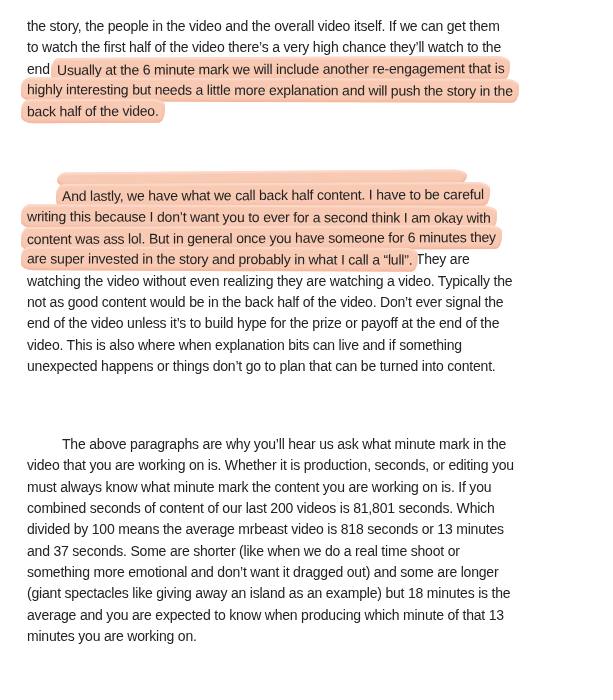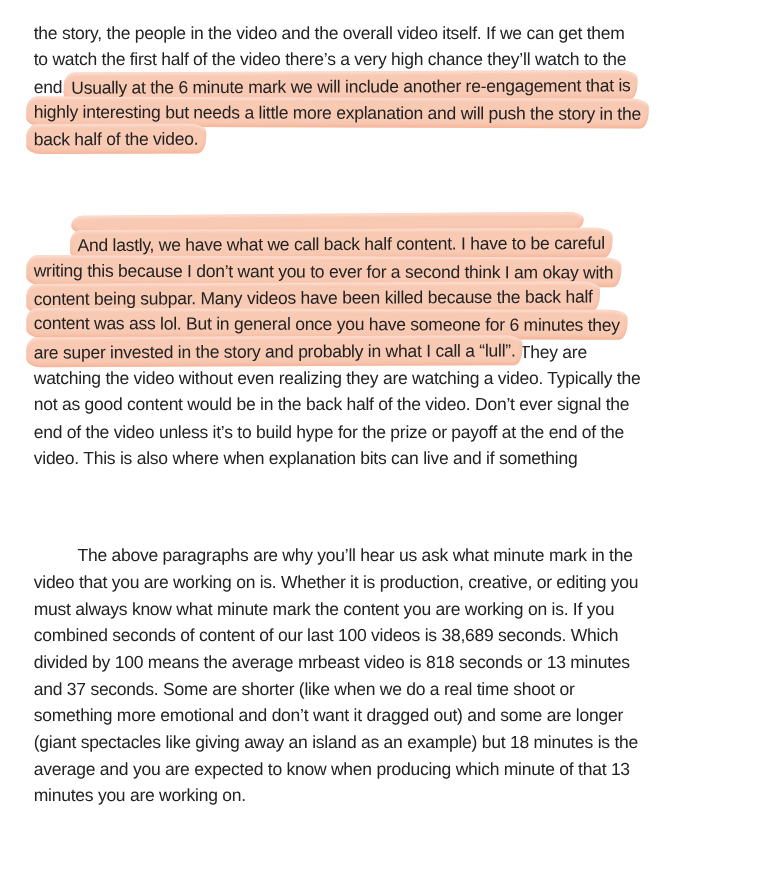--- a/index.html
+++ b/index.html
@@ -61,33 +61,33 @@
       <div class="para">
         <div class="line"><span class="seg">the story, the people in the video and the overall video itself. If we can get them</span></div>
         <div class="line"><span class="seg">to watch the first half of the video there’s a very high chance they’ll watch to the</span></div>
         <div class="line"><span class="seg">end. </span><span class="seg hl">Usually at the 6 minute mark we will include another re-engagement that is</span></div>
         <div class="line"><span class="seg hl">highly interesting but needs a little more explanation and will push the story in the</span></div>
         <div class="line"><span class="seg hl">back half of the video.</span></div>
       </div>
       <div class="para">
         <div class="line indent"><span class="seg hl">And lastly, we have what we call back half content. I have to be careful</span></div>
         <div class="line"><span class="seg hl">writing this because I don’t want you to ever for a second think I am okay with</span></div>
-        <div class="line"><span class="seg hl">content being subpar. Many videos have been killed because the back half</span></div>
         <div class="line"><span class="seg hl">content was ass lol. But in general once you have someone for 6 minutes they</span></div>
         <div class="line"><span class="seg hl">are super invested in the story and probably in what I call a “lull”.</span><span class="seg"> They are</span></div>
         <div class="line"><span class="seg">watching the video without even realizing they are watching a video. Typically the</span></div>
         <div class="line"><span class="seg">not as good content would be in the back half of the video. Don’t ever signal the</span></div>
         <div class="line"><span class="seg">end of the video unless it’s to build hype for the prize or payoff at the end of the</span></div>
         <div class="line"><span class="seg">video. This is also where when explanation bits can live and if something</span></div>
+        <div class="line"><span class="seg">unexpected happens or things don’t go to plan that can be turned into content.</span></div>
       </div>
       <div class="para">
         <div class="line indent"><span class="seg">The above paragraphs are why you’ll hear us ask what minute mark in the</span></div>
-        <div class="line"><span class="seg">video that you are working on is. Whether it is production, creative, or editing you</span></div>
+        <div class="line"><span class="seg">video that you are working on is. Whether it is production, seconds, or editing you</span></div>
         <div class="line"><span class="seg">must always know what minute mark the content you are working on is. If you</span></div>
-        <div class="line"><span class="seg">combined seconds of content of our last 100 videos is 38,689 seconds. Which</span></div>
+        <div class="line"><span class="seg">combined seconds of content of our last 200 videos is 81,801 seconds. Which</span></div>
         <div class="line"><span class="seg">divided by 100 means the average mrbeast video is 818 seconds or 13 minutes</span></div>
         <div class="line"><span class="seg">and 37 seconds. Some are shorter (like when we do a real time shoot or</span></div>
         <div class="line"><span class="seg">something more emotional and don’t want it dragged out) and some are longer</span></div>
         <div class="line"><span class="seg">(giant spectacles like giving away an island as an example) but 18 minutes is the</span></div>
         <div class="line"><span class="seg">average and you are expected to know when producing which minute of that 13</span></div>
         <div class="line"><span class="seg">minutes you are working on.</span></div>
       </div>
     </div>
 </div>
 

